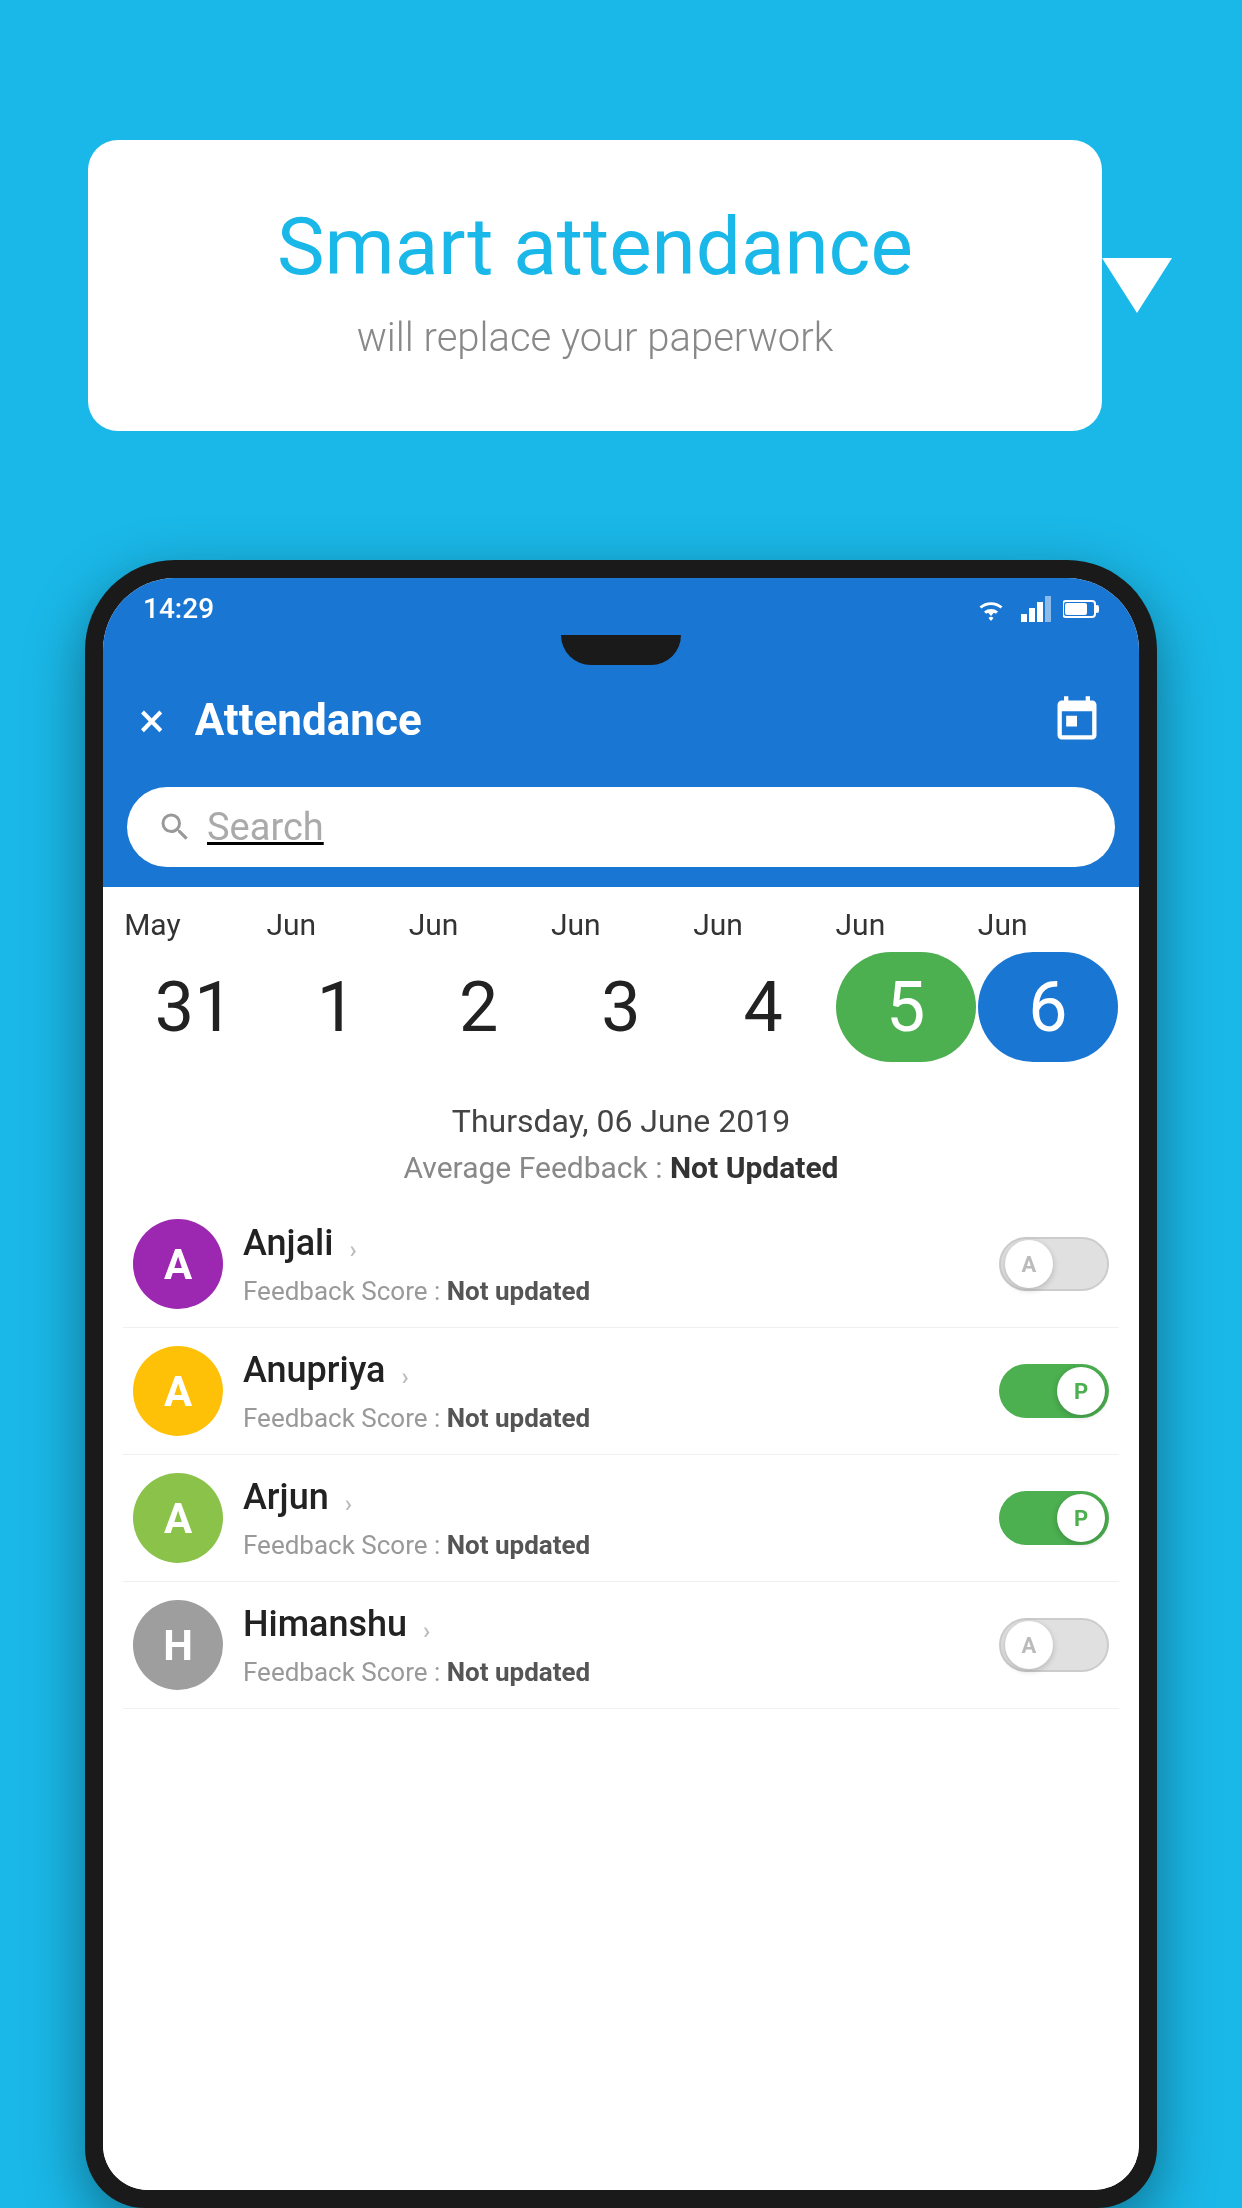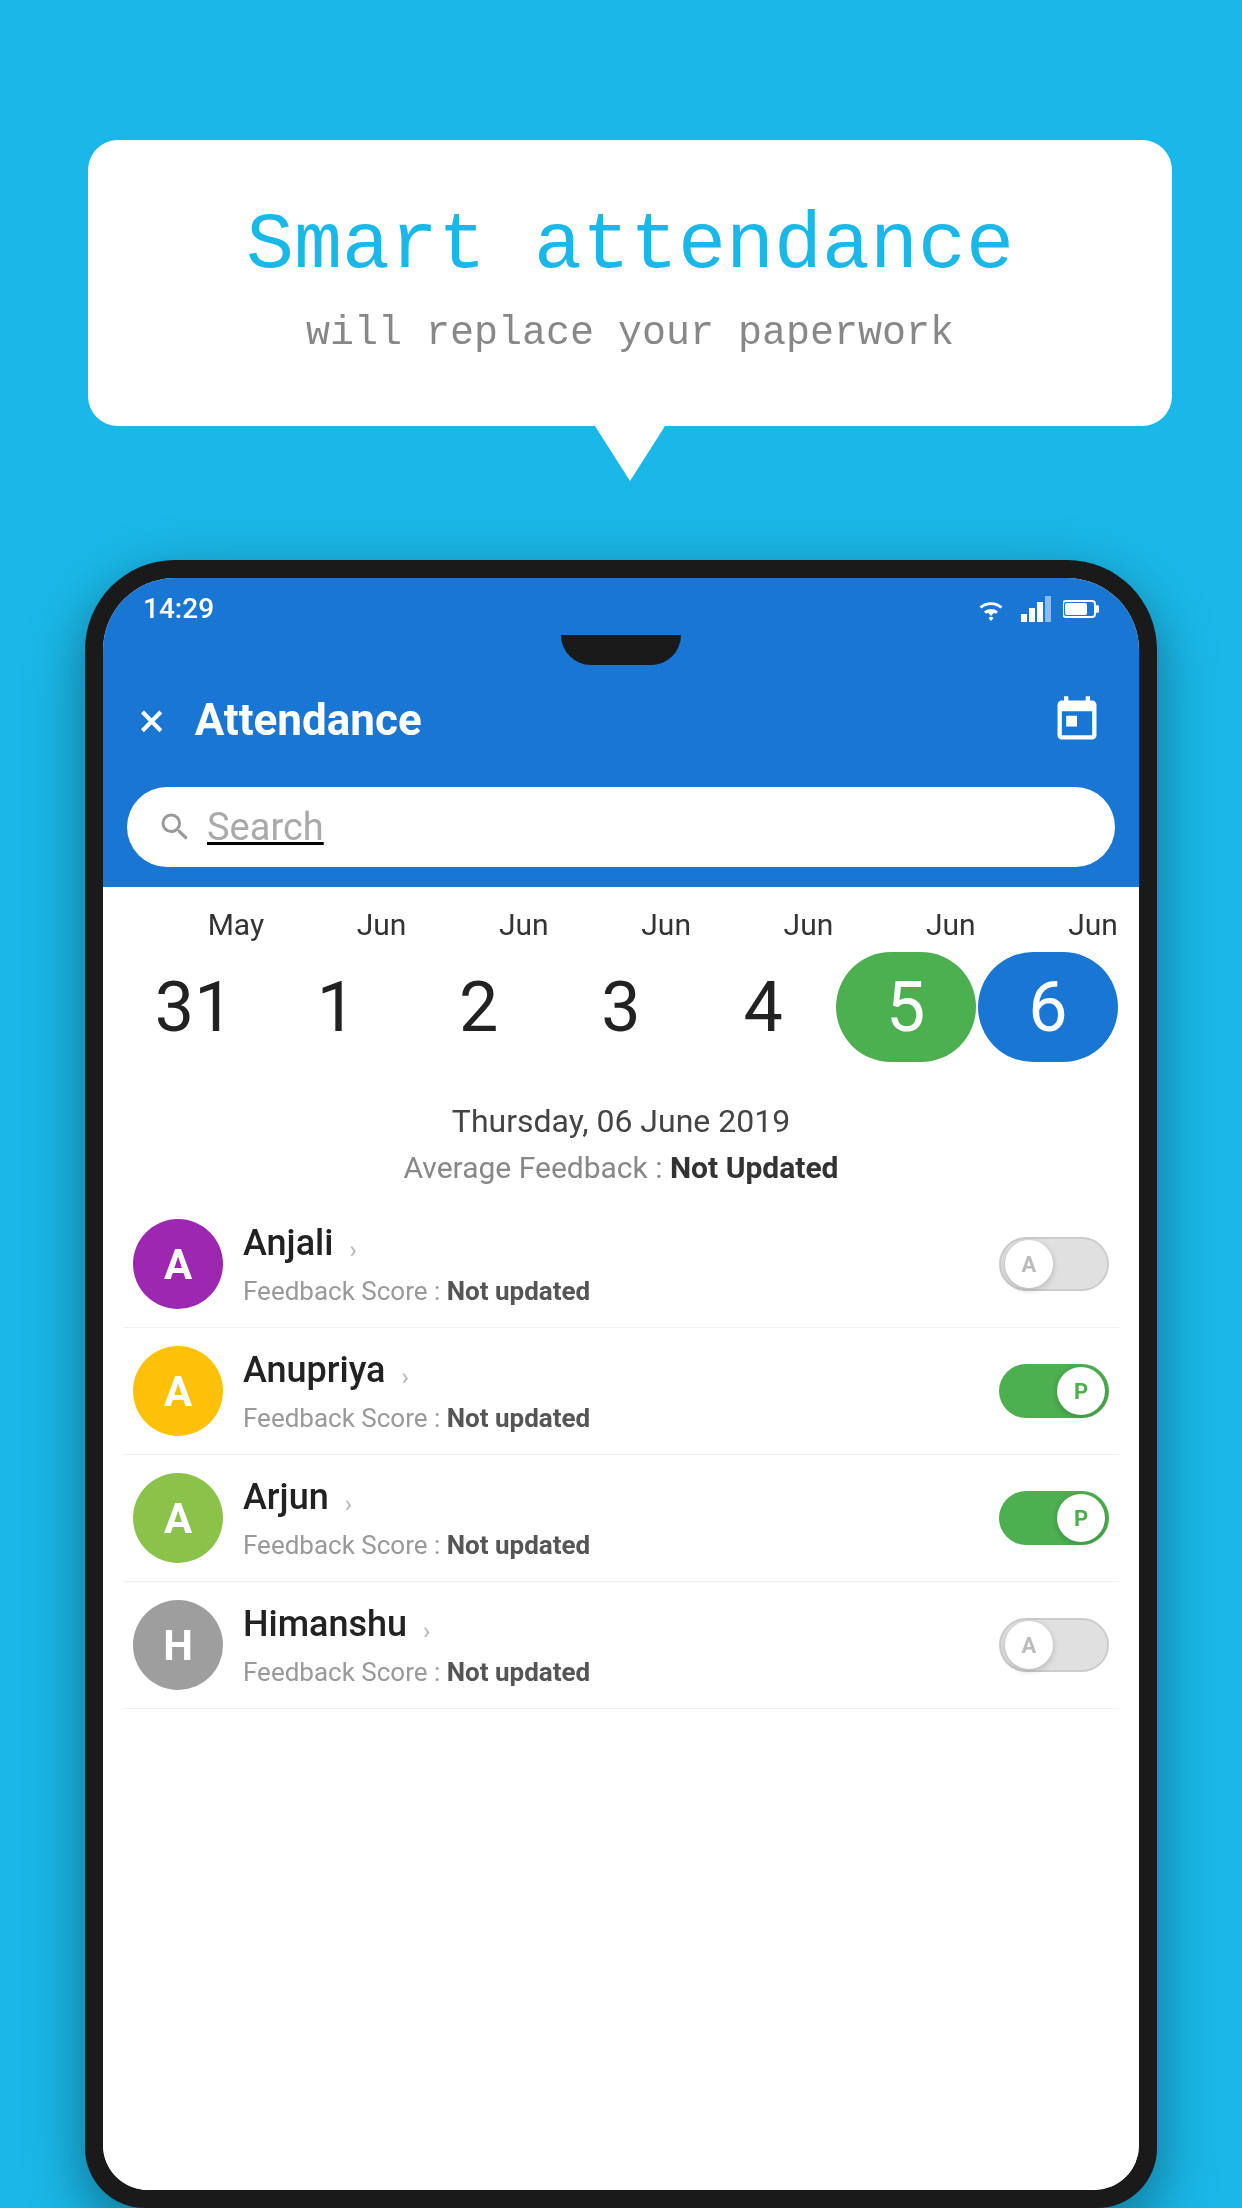--- a/index.html
+++ b/index.html
@@ -13,23 +13,22 @@
       position: relative;
     }
 
     
     .speech-bubble-wrapper {
       position: absolute;
       top: 140px;
       left: 88px;
       right: 70px;
       display: flex;
-      flex-direction: column;
-      align-items: center;
-      font-family: Liberation Mono, monospace;
+      flex-direction: row;
+      align-items: center;
     }
 
     .speech-bubble {
       background: white;
       border-radius: 30px;
       padding: 60px 80px 70px;
       width: 100%;
       text-align: center;
       position: relative;
     }
@@ -177,21 +176,21 @@
       padding: 20px 10px 10px;
     }
 
     .calendar-months {
       display: flex;
       justify-content: space-around;
       padding: 0 10px;
     }
 
     .calendar-month {
-      text-align: right;
+      text-align: left;
       width: 140px;
       font-size: 30px;
       color: #333;
       font-weight: 400;
     }
 
     .calendar-days {
       display: flex;
       justify-content: space-around;
       padding: 10px 10px 20px;

